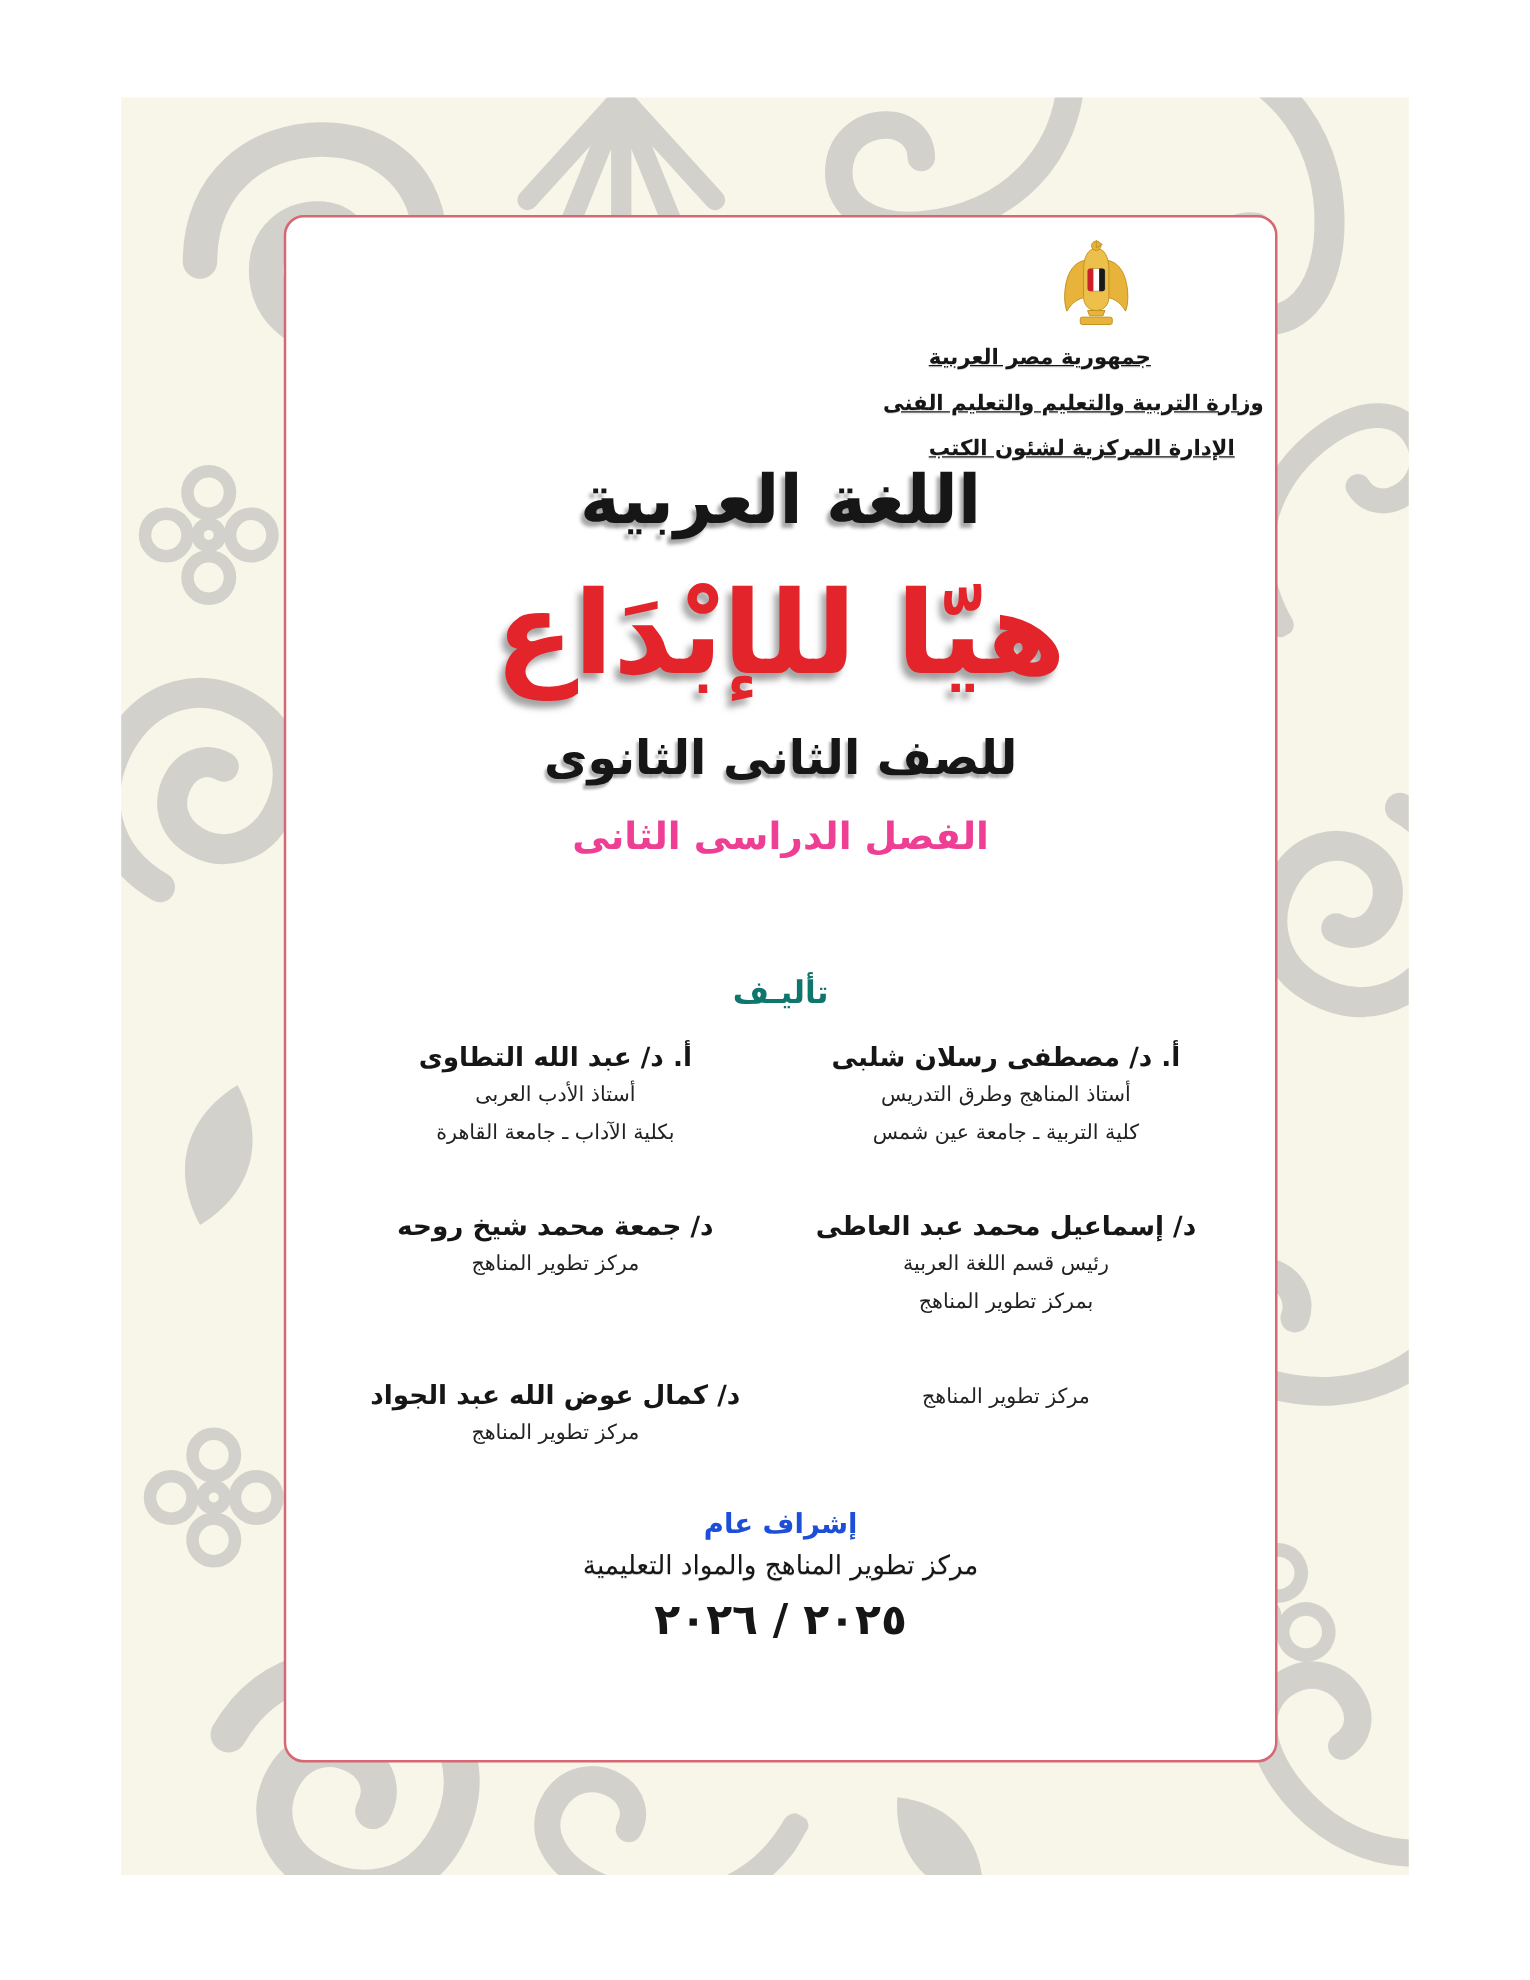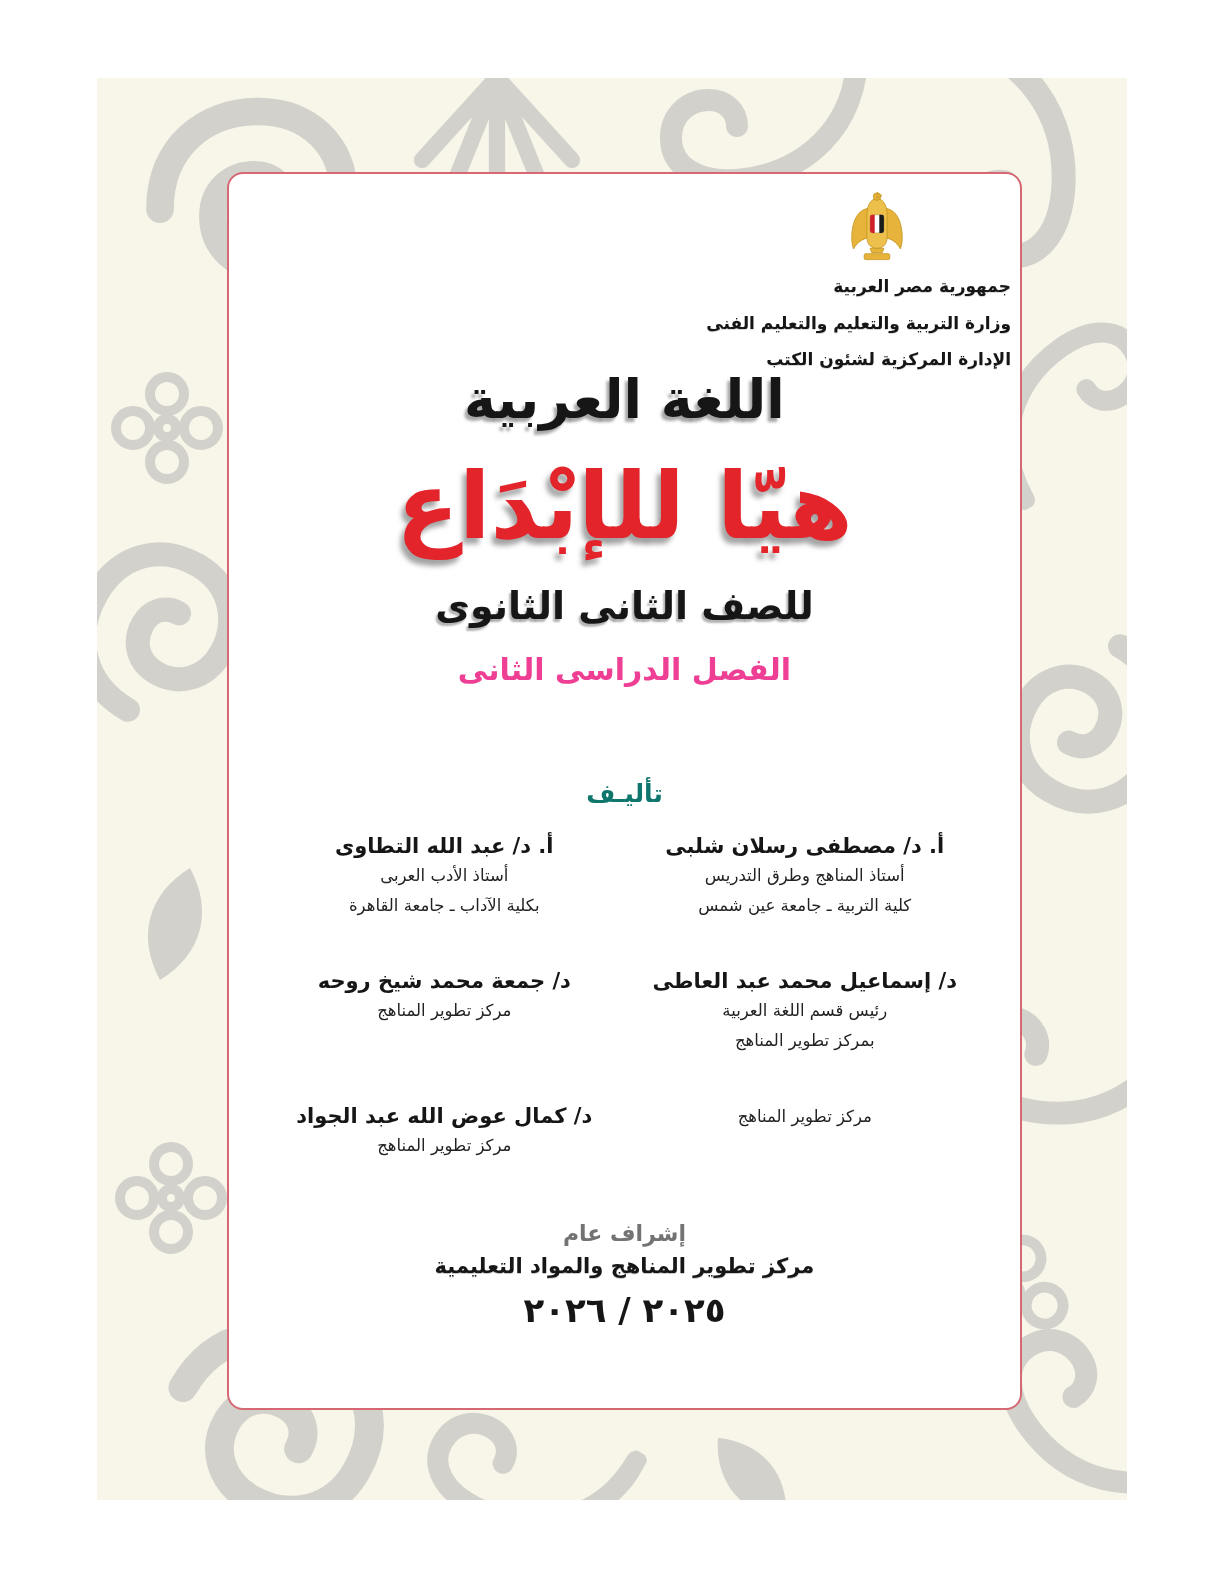--- a/index.html
+++ b/index.html
@@ -17,21 +17,21 @@
   }
   .orn { position:absolute; color:#c9c9c4; opacity:.8; }
 
   
   .card {
     position:absolute; left:227px; top:172px; width:795px; height:1238px;
     background:#ffffff; border:2px solid #d56873; border-radius:16px;
     text-align:center; color:#161616;
   }
 
-  .gov-header { position:absolute; top:16px; left:514px; width:268px; text-align:right; }
+  .gov-header { position:absolute; top:16px; left:514px; width:268px; text-align:left;text-decoration:underline; }
   .emblem { display:block; margin:0 auto 6px auto; }
   .gov-line { font-size:17px; font-weight:bold; line-height:2.15; white-space:nowrap;
               text-shadow:0 1px 0 rgba(0,0,0,.15); }
 
   .subject {
     margin-top:194px; font-size:54px; font-weight:bold; letter-spacing:1px;
     text-shadow:-3px 4px 3px rgba(0,0,0,.35);
   }
   .main-title {
     margin-top:22px; font-size:92px; font-weight:bold; color:#e3242b; letter-spacing:2px;
@@ -46,22 +46,22 @@
   .authoring-label { margin-top:92px; font-size:25px; font-weight:bold; color:#0f766e; }
 
   .authors-grid {
     margin-top:24px; padding:0 42px; display:grid;
     grid-template-columns:1fr 1fr; column-gap:14px;
   }
   .author { margin-bottom:46px; }
   .author .name { font-size:21px; font-weight:bold; line-height:1.4; white-space:nowrap; }
   .author .aff  { font-size:16.5px; line-height:1.8; color:#222222; }
 
-  .supervision       { margin-top:14px; font-size:22px; font-weight:bold; color:#737373; }
-  .supervising-body  { margin-top:8px;  font-size:21px; font-weight:bold;
+  .supervision       { margin-top:0; font-size:22px; font-weight:bold; color:#1d4ed8; }
+  .supervising-body  { margin-top:8px;  font-size:21px; font-weight:normal;
                        text-shadow:0 1px 0 rgba(0,0,0,.2); }
   .school-year       { margin-top:12px; font-size:34px; font-weight:bold; }
   .notice            { margin-top:14px; font-size:18.5px; font-weight:bold; white-space:nowrap; }
 </style>
 </head>
 <body>
 
 <svg width="0" height="0" style="position:absolute" aria-hidden="true">
   <defs>
     <g id="orn-spiral">

